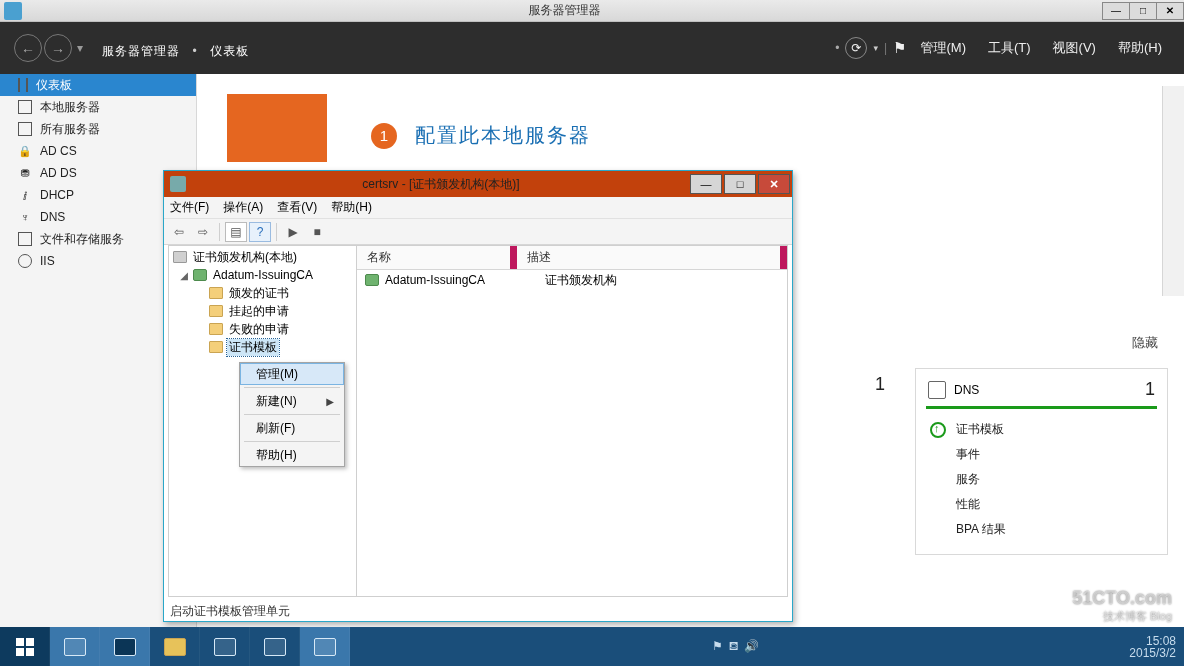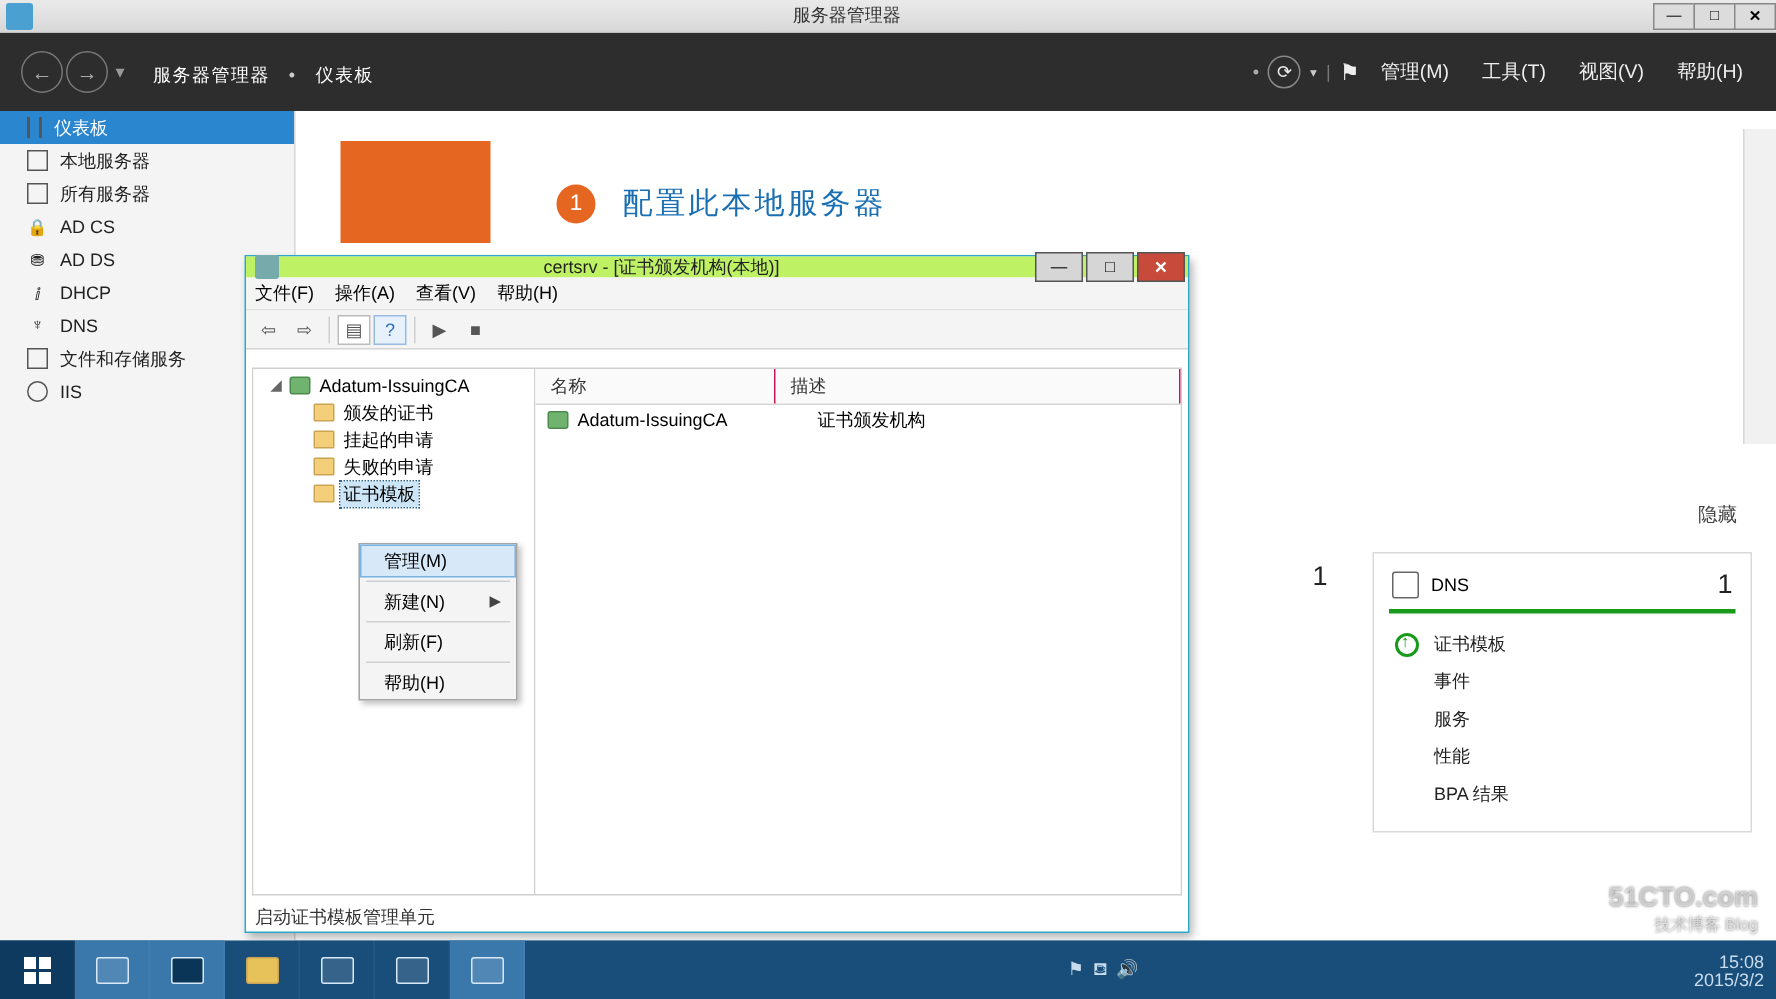--- a/index.html
+++ b/index.html
@@ -53,21 +53,21 @@
 .tile-num { font-size:18px; color:#222; }
 .tile-line { display:flex; align-items:center; gap:10px; padding:4px 4px; color:#222; font-size:13px; }
 .status-ring { width:16px; height:16px; border:2px solid #1a9a1a; border-radius:50%; position:relative; }
 .status-ring::after { content:"↑"; position:absolute; left:2px; top:-2px; font-size:11px; color:#1a9a1a; }
 .tile-ghost { border:1px dashed transparent; }
 
 .scroll-edge { position:absolute; right:0; top:86px; width:22px; height:210px; background:#f1f1f1; border-left:1px solid #d6d6d6; }
 
 
 .mmc { position:absolute; left:163px; top:170px; width:630px; height:452px; background:#fff; border:1px solid #2aa7c9; box-shadow:2px 3px 6px rgba(0,0,0,.3); }
-.mmc-title { height:14px; background:#bef264; display:flex; align-items:center; }
+.mmc-title { height:26px; background:#c2410c; display:flex; align-items:center; }
 .mmc-appicon { width:16px; height:16px; margin:0 6px; background:#7aa; border-radius:2px; }
 .mmc-title-text { flex:1; text-align:center; color:#222; }
 .mmc-btns { display:flex; }
 .mmc-btn { width:32px; height:20px; border:1px solid #555; margin-right:2px; background:#d6d6d6; display:flex; align-items:center; justify-content:center; cursor:pointer; font-family:Arial; font-size:11px; }
 .mmc-btn.close { background:#c74a3a; color:#fff; font-weight:bold; }
 .mmc-menubar { height:22px; background:#f4f4f4; border-bottom:1px solid #e1e1e1; display:flex; align-items:center; padding:0 6px; gap:14px; }
 .mmc-menubar span { cursor:pointer; }
 .mmc-tools { height:26px; background:#f4f4f4; border-bottom:1px solid #d6d6d6; display:flex; align-items:center; padding:0 4px; gap:2px; }
 .tb { width:22px; height:20px; display:flex; align-items:center; justify-content:center; border:1px solid transparent; cursor:pointer; font-size:12px; color:#555;}
 .tb-sep { width:1px; height:18px; background:#cfcfcf; margin:0 3px; }
@@ -75,21 +75,21 @@
 .tree { width:188px; border-right:1px solid #cfcfcf; background:#fff; padding:2px 0; overflow:hidden; }
 .tn { display:flex; align-items:center; height:18px; padding-left:4px; gap:4px; white-space:nowrap; cursor:pointer; }
 .exp { width:10px; text-align:center; color:#666; font-size:10px; }
 .tn .ico { width:14px; height:12px; background:#f4cf7a; border:1px solid #caa452; border-radius:1px; }
 .tn .ico.shield { background:#6fb36f; border-color:#4d8a4d; border-radius:2px; }
 .tn .ico.root { background:#d0d0d0; border-color:#999; }
 .tn.sel span.label { background:#cde6f7; outline:1px dotted #2a6496; padding:0 2px; }
 .tn .label { padding:0 2px; }
 .list { flex:1; background:#fff; display:flex; flex-direction:column; }
 .list-head { display:flex; border-bottom:1px solid #d6d6d6; background:#fafafa; }
-.lh { padding:3px 10px; border-right:1px solid #be185d; color:#333; }
+.lh { padding:3px 10px; border-right:7px solid #be185d; color:#333; }
 .lh.name{width:160px}
 .list-body { flex:1; }
 .lr { display:flex; align-items:center; height:20px; }
 .lr .ci { width:14px; height:12px; background:#6fb36f; border:1px solid #4d8a4d; border-radius:2px; margin:0 6px 0 8px; }
 .lr .c1{width:160px}
 .mmc-status { position:absolute; left:6px; right:0; bottom:2px; height:18px; color:#333; padding-top:2px;}
 
 
 .ctx { position:absolute; left:239px; top:362px; width:106px; background:#f4f4f4; border:1px solid #a5a5a5; box-shadow:2px 2px 4px rgba(0,0,0,.25); z-index:50; }
 .ctx .ci-row { display:flex; align-items:center; justify-content:space-between; height:22px; padding:0 10px 0 16px; cursor:pointer; }
@@ -264,20 +264,24 @@
       <div class="tb">⇨</div>
       <div class="tb-sep"></div>
       <div class="tb" style="border:1px solid #bbb;background:#fff">▤</div>
       <div class="tb" style="color:#2a6fbb;border:1px solid #9abbe0;background:#e7f1fb">?</div>
       <div class="tb-sep"></div>
       <div class="tb">▶</div>
       <div class="tb">■</div>
     </div>
     <div class="mmc-body">
       <div class="tree">
+        <div class="tn">
+            <span class="ico root"></span>
+            <span class="label">证书颁发机构(本地)</span>
+          </div>
         <div class="tn" style="padding-left:10px">
             <span class="exp">◢</span>
             <span class="ico shield"></span>
             <span class="label">Adatum-IssuingCA</span>
           </div>
         <div class="tn" style="padding-left:40px">
             <span class="ico"></span>
             <span class="label">颁发的证书</span>
           </div>
         <div class="tn" style="padding-left:40px">

